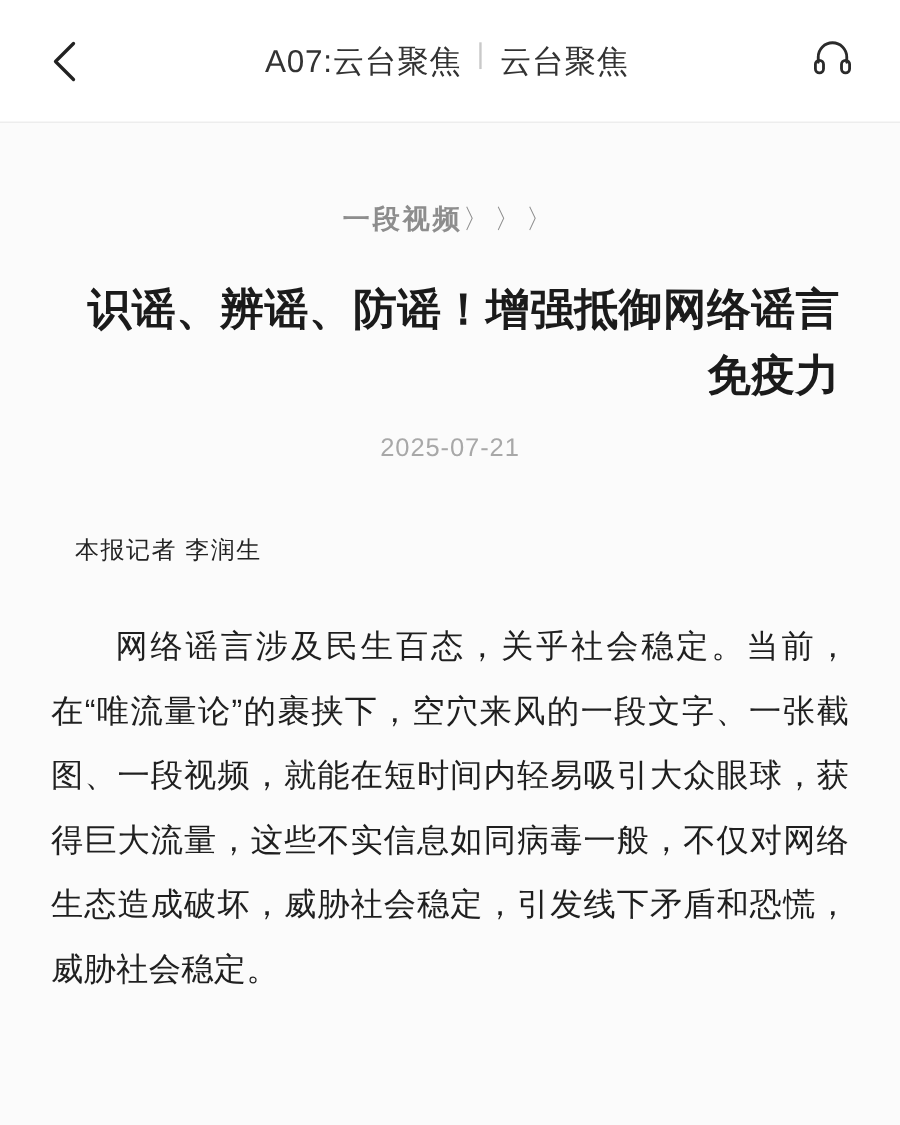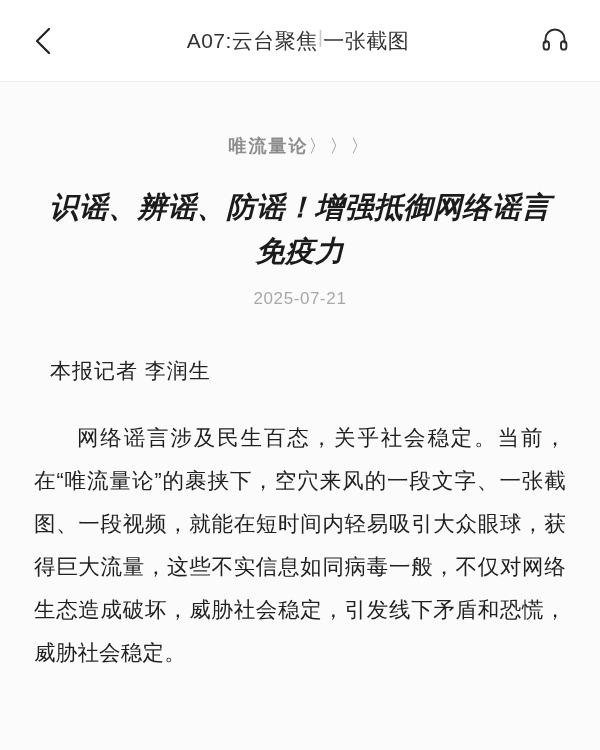--- a/index.html
+++ b/index.html
@@ -40,20 +40,21 @@
     justify-content: center;
     cursor: pointer;
     flex: 0 0 auto;
   }
   .nav-back svg { display: block; }
 
   .nav-title {
     flex: 1 1 auto;
     display: flex;
     justify-content: center;
+    gap: 10px;
     font-size: 21px;
     color: #2b2b2b;
     letter-spacing: 0.5px;
     white-space: nowrap;
   }
   .nav-title .sep {
     color: #c9c9c9;
     font-size: 19px;
     font-weight: 300;
     transform: translateY(-1px);
@@ -91,37 +92,36 @@
     font-weight: 400;
     letter-spacing: 3px;
   }
 
   .headline {
     margin-top: 28px;
     font-size: 29px;
     line-height: 1.5;
     color: #1b1b1b;
     font-weight: 700;
-    text-align: center;
+    text-align: right;
     letter-spacing: 0.5px;
     padding: 0 6px;
-    font-style: italic;
   }
 
   .pubdate {
     margin-top: 16px;
     text-align: center;
     font-size: 17px;
     color: #a8a8a8;
     letter-spacing: 0.6px;
   }
 
   .byline {
     margin-top: 48px;
-    font-size: 21px;
+    font-size: 16px;
     color: #232323;
     letter-spacing: 1px;
     padding-left: 16px;
   }
 
   .para {
     margin-top: 32px;
     font-size: 21.5px;
     line-height: 2.0;
     color: #1f1f1f;
@@ -141,38 +141,38 @@
       <span>
         <svg width="22" height="30" viewBox="0 0 22 30" fill="none">
           <path d="M17 3 L5 15 L17 27" stroke="#222222" stroke-width="2.2" stroke-linecap="round" stroke-linejoin="round"></path>
         </svg>
       </span>
     </div>
 
     <div class="nav-title">
       <span class="part-a">A07:云台聚焦</span>
       <span class="sep">|</span>
-      <span class="part-b">一张截图</span>
+      <span class="part-b">云台聚焦</span>
     </div>
 
     <div class="nav-action">
       <span>
         <svg width="28" height="28" viewBox="0 0 28 28" fill="none">
           <path d="M4.5 17.5 V14 A9.5 9.5 0 0 1 23.5 14 V17.5" stroke="#2b2b2b" stroke-width="1.9" stroke-linecap="round"></path>
           <rect x="2.6" y="16.2" width="5.4" height="8.4" rx="2.7" stroke="#2b2b2b" stroke-width="1.9"></rect>
           <rect x="20" y="16.2" width="5.4" height="8.4" rx="2.7" stroke="#2b2b2b" stroke-width="1.9"></rect>
         </svg>
       </span>
     </div>
   </div>
 
   <div class="article">
 
     <div class="kicker">
-      <span>唯流量论</span><span class="arrows">〉〉〉</span>
+      <span>一段视频</span><span class="arrows">〉〉〉</span>
     </div>
 
     <h1 class="headline">识谣、辨谣、防谣！增强抵御网络谣言免疫力</h1>
 
     <div class="pubdate">2025-07-21</div>
 
     <div class="byline">本报记者 李润生</div>
 
     <p class="para">网络谣言涉及民生百态，关乎社会稳定。当前，在“唯流量论”的裹挟下，空穴来风的一段文字、一张截图、一段视频，就能在短时间内轻易吸引大众眼球，获得巨大流量，这些不实信息如同病毒一般，不仅对网络生态造成破坏，威胁社会稳定，引发线下矛盾和恐慌，威胁社会稳定。</p>
 

